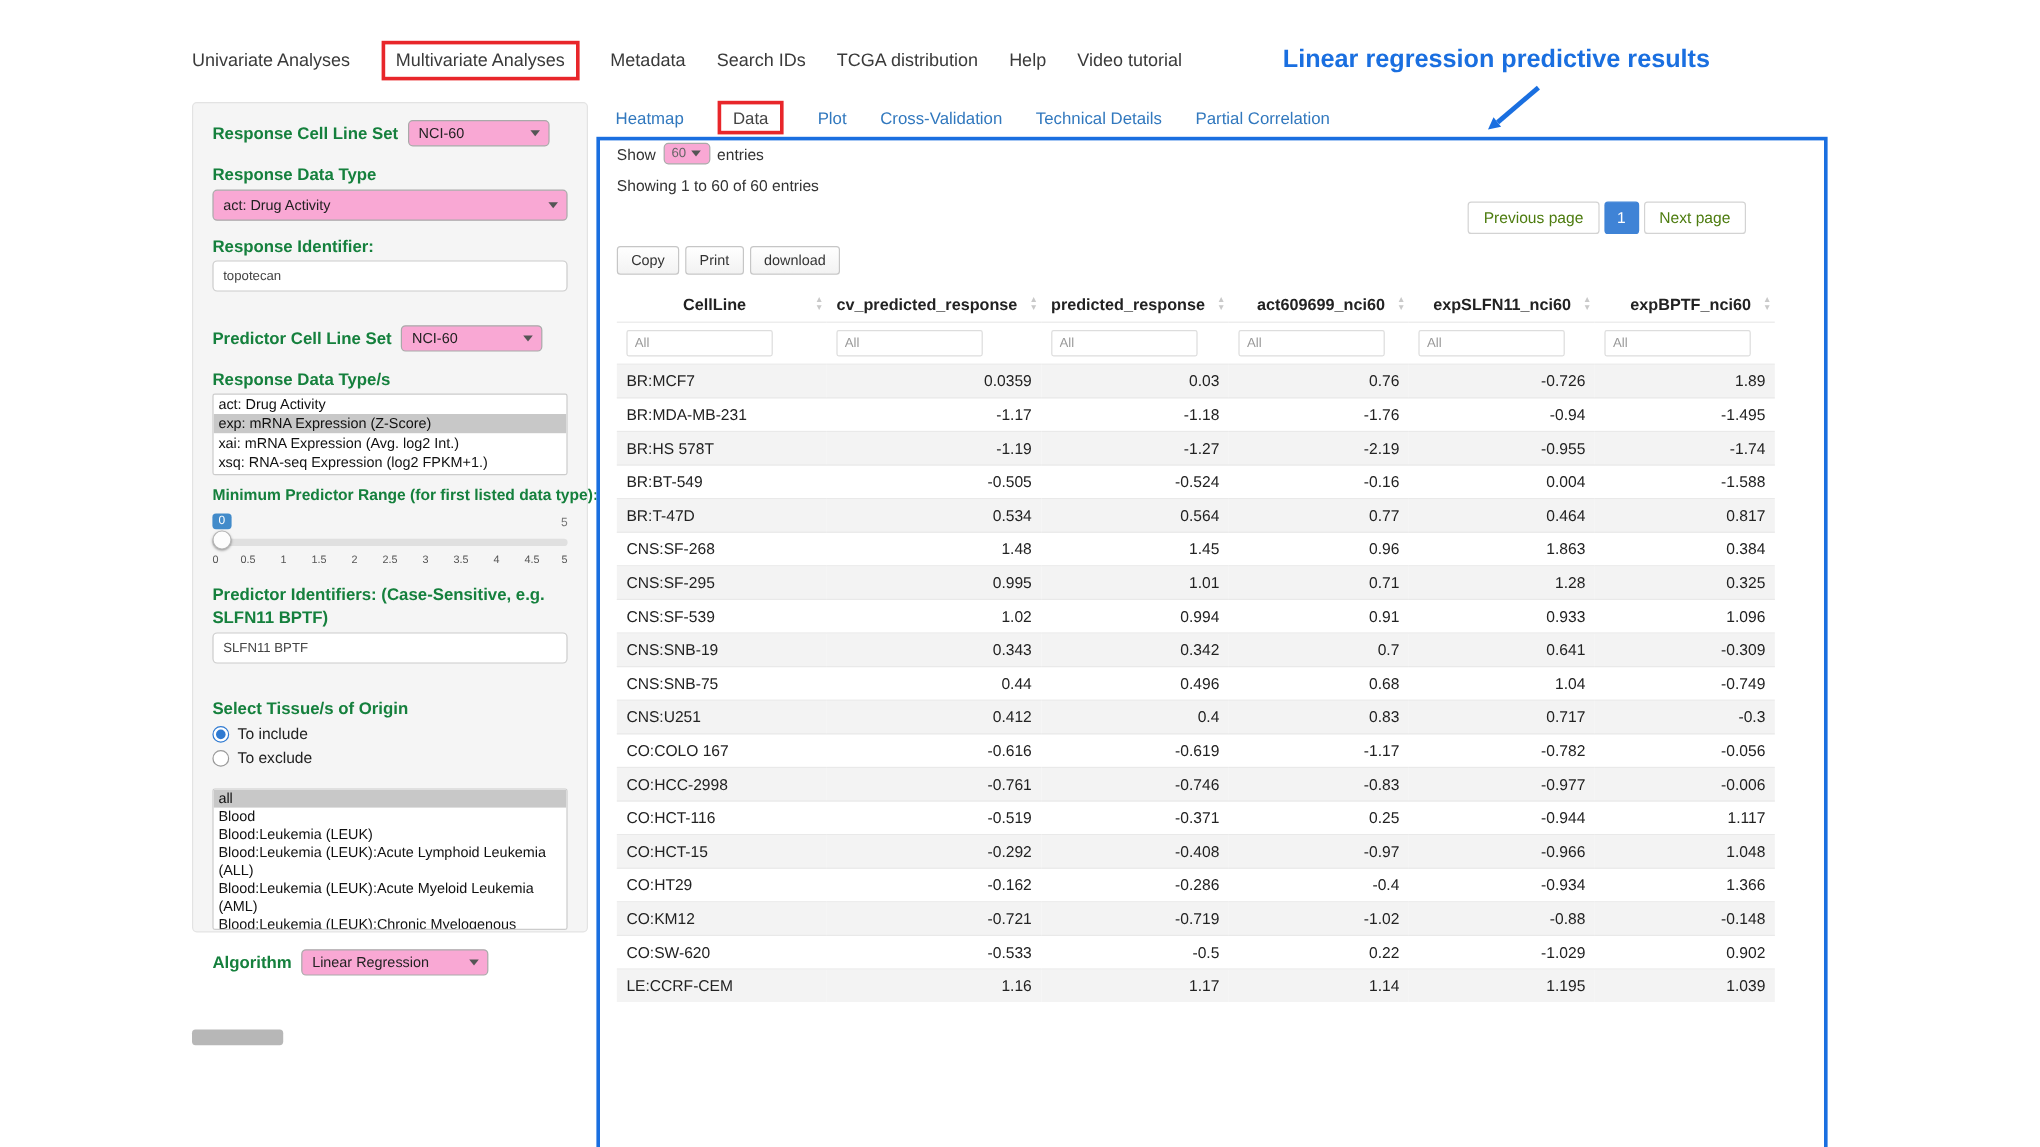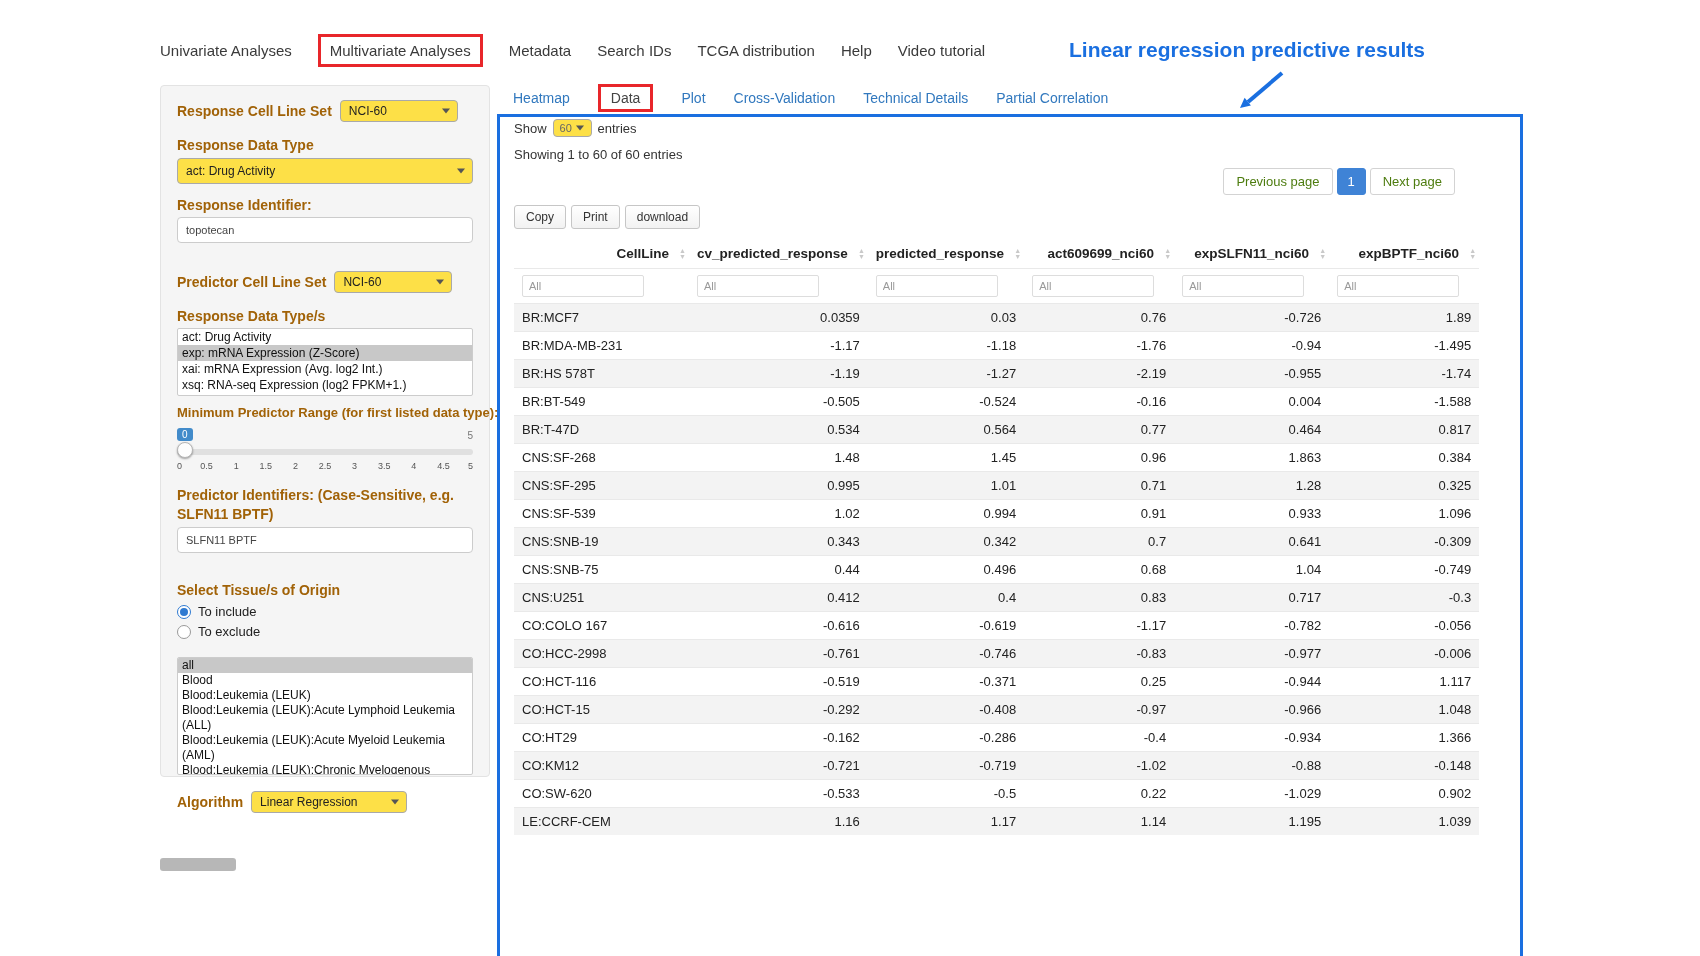--- a/index.html
+++ b/index.html
@@ -26,31 +26,31 @@
   
   .annotation-title{position:absolute;left:1069px;top:38px;font-size:21px;font-weight:bold;color:var(--accent-blue);white-space:nowrap;}
   .annotation-arrow{position:absolute;left:1228px;top:70px;}
 
   
   .sidebar{
     position:absolute;left:160px;top:85px;width:330px;height:692px;
     background:#f5f5f5;border:1px solid #e3e3e3;border-radius:4px;
     padding:14px 16px;font-size:14px;
   }
-  .lbl{font-weight:bold;color:#a16207;font-size:14px;line-height:18px;}
+  .lbl{font-weight:bold;color:#15803d;font-size:14px;line-height:18px;}
   .lbl.tight{font-size:13px;white-space:nowrap;}
   .inline-row{display:flex;align-items:center;gap:8px;margin-bottom:14px;}
   .block{margin-bottom:12px;}
   .spacer-sm{height:10px;}
   .spacer-md{height:16px;}
 
   .sel{position:relative;display:inline-block;}
   .sel select{
     -webkit-appearance:none;appearance:none;border:1px solid #a9a9a9;border-radius:4px;
-    background:#fde047;font-size:12px;padding:3px 22px 3px 8px;color:#222;font-family:inherit;cursor:pointer;
+    background:#f9a8d4;font-size:12px;padding:3px 22px 3px 8px;color:#222;font-family:inherit;cursor:pointer;
   }
   .sel::after{
     content:"";position:absolute;right:8px;top:50%;transform:translateY(-50%);
     width:0;height:0;border-left:4px solid transparent;border-right:4px solid transparent;border-top:5px solid #555;pointer-events:none;
   }
   .sel.full{display:block;}
   .sel.full select{width:100%;padding:5px 22px 5px 8px;}
   .sel.mini select{font-size:11px;padding:2px 18px 2px 6px;color:#666;}
 
   .txt{
@@ -99,21 +99,21 @@
   .page-btn.current{background:var(--active-page-bg);color:#fff;border-color:var(--active-page-bg);padding:5px 10px;}
   .export-row{display:flex;gap:5px;margin-top:10px;}
   .export-btn{
     border:1px solid #c6c6c6;background:linear-gradient(#ffffff,#f2f2f2);color:#333;font-size:12px;
     padding:4px 11px;border-radius:3px;cursor:pointer;font-family:inherit;
   }
 
   
   .data-table{margin-top:10px;border-collapse:collapse;font-size:13px;color:#222;table-layout:fixed;}
   .data-table th{
-    font-weight:bold;text-align:right;padding:7px 20px 7px 8px;position:relative;font-size:13.5px;cursor:pointer;
+    font-weight:bold;text-align:center;padding:7px 20px 7px 8px;position:relative;font-size:13.5px;cursor:pointer;
   }
   .data-table th.num{text-align:right;}
   .sort{position:absolute;right:3px;top:50%;transform:translateY(-50%);display:flex;flex-direction:column;line-height:6px;}
   .sort span{font-size:7px;color:#c9c9c9;height:6px;}
   .filter-cell{padding:4px 8px 8px 8px;}
   .col-filter{width:122px;border:1px solid #ddd;border-radius:2px;font-size:11px;padding:4px 6px;color:#777;font-family:inherit;background:#fff;}
   .col-filter::placeholder{color:#999;}
   .data-table td{padding:6px 8px;border-top:1px solid #e9e9e9;}
   .data-table td.num{text-align:right;}
   .data-table tbody tr:nth-child(odd){background:#f3f3f3;}

